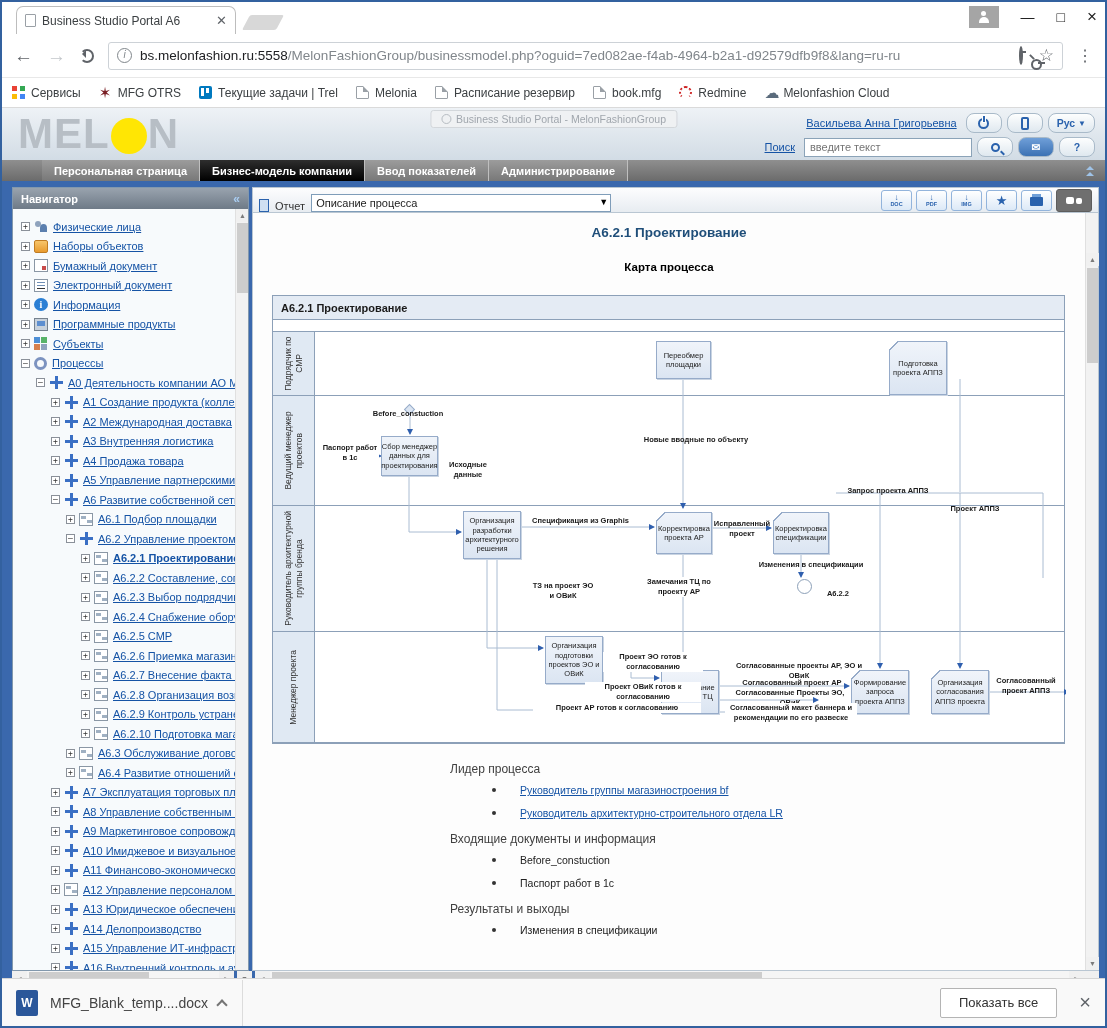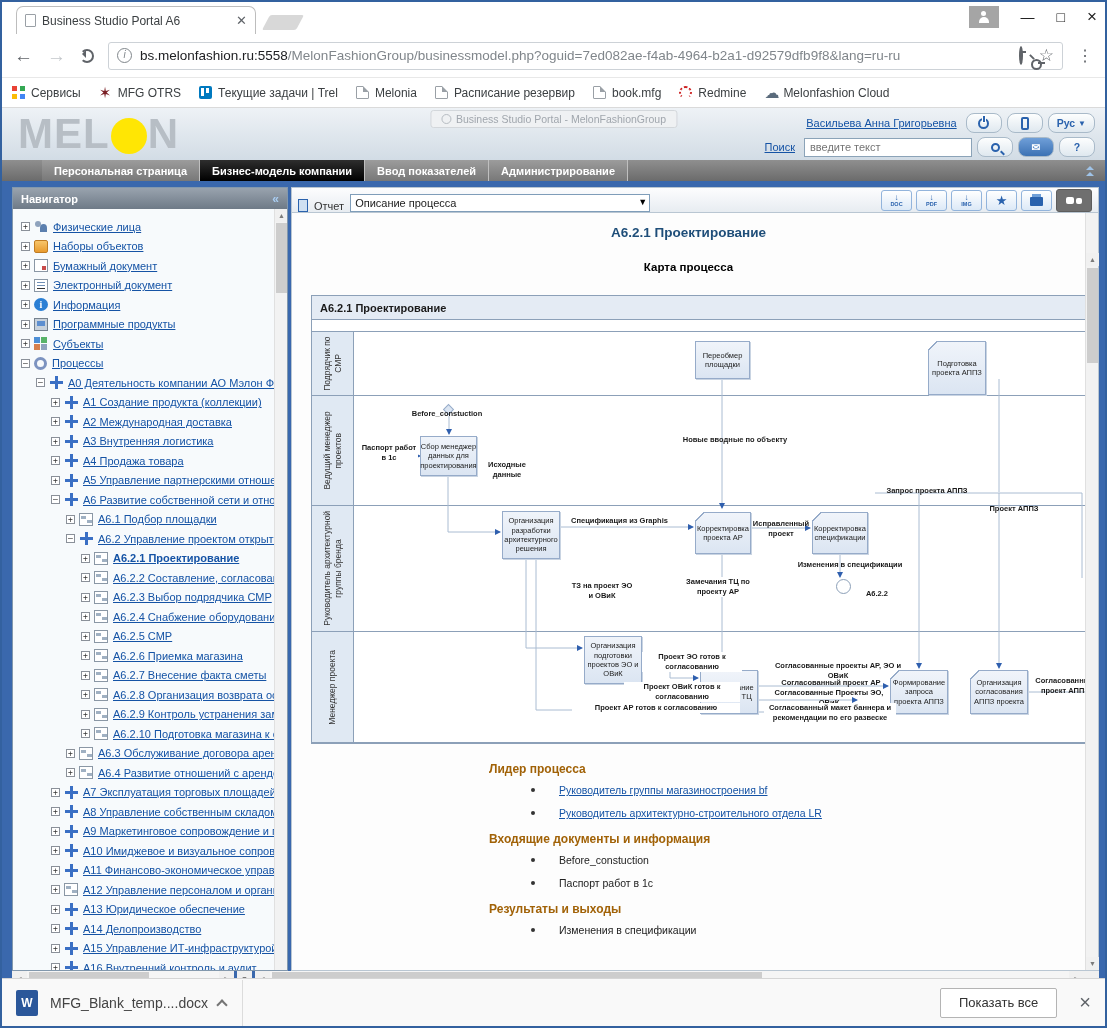--- a/index.html
+++ b/index.html
@@ -3,21 +3,21 @@
 <meta charset="utf-8">
 <style>
   * { margin:0; padding:0; box-sizing:border-box; }
   html,body { background:#555; }
   body { font-family:"Liberation Sans", sans-serif; }
   .window { position:relative; width:1107px; height:1028px; margin:0 auto; background:#3a68ad;
             border:2px solid #33619f; overflow:hidden; }
 
   
   .titlebar { height:32px; background:#fff; display:flex; align-items:flex-end; position:relative; }
-  .tab { display:flex; align-items:center; gap:6px; width:240px; height:28px; margin-left:14px;
+  .tab { display:flex; align-items:center; gap:6px; width:220px; height:28px; margin-left:14px;
          background:#fff; border:1px solid #bdbdbd; border-bottom:none; border-radius:7px 7px 0 0;
          padding:0 8px; font-size:12px; color:#3c4043; }
   .tab-fav { width:11px; height:13px; border:1px solid #9aa0a6; border-radius:1px; background:#fff; flex:none; }
   .tab-title { flex:1; white-space:nowrap; overflow:hidden; }
   .tab-close { color:#5f6368; font-size:13px; cursor:default; }
   .newtab-btn { width:34px; height:15px; background:#d8d8d8; transform:skewX(-28deg); border-radius:2px; margin:0 0 4px 10px; }
   .win-controls { position:absolute; right:8px; top:4px; display:flex; align-items:center; gap:22px; font-size:14px; color:#222; }
   .avatar-btn { width:30px; height:22px; background:#a5a5a5; display:flex; align-items:center; justify-content:center; }
   .avatar-glyph { position:relative; width:12px; height:12px; }
   .avatar-glyph::before { content:""; position:absolute; left:3.5px; top:0; width:5px; height:5px; border-radius:50%; background:#fff; }
@@ -87,21 +87,21 @@
   .nav-tab { display:flex; align-items:center; padding:0 12px; font-size:11px; font-weight:bold; color:#fff;
              background:linear-gradient(#9c9c9c,#787878); border-right:1px solid #bfbfbf; white-space:nowrap; }
   .nav-tab.active { background:linear-gradient(#2e2e2e,#000); }
   .navbar-end-ico { position:absolute; right:10px; top:5px; width:10px; height:10px; }
   .navbar-end-ico::before, .navbar-end-ico::after { content:""; position:absolute; left:1px; border:4px solid transparent; border-bottom-color:#9fc3e8; }
   .navbar-end-ico::before { top:-3px; } .navbar-end-ico::after { top:3px; }
 
   
   .page-body { display:flex; height:790px; padding:6px 6px 0 10px; gap:3px; }
 
-  .sidebar { width:276px; display:flex; flex-direction:column; background:#eef3f7; border:1px solid #8298ad;justify-content:flex-end; }
+  .sidebar { width:237px; display:flex; flex-direction:column; background:#eef3f7; border:1px solid #8298ad;justify-content:flex-end; }
   .nav-head { height:21px; background:linear-gradient(#99a3ae,#6e7a87); color:#fff; font-size:11px; font-weight:bold;
               display:flex; align-items:center; padding:0 8px; }
   .nav-head-collapse { margin-left:auto; color:#a9cdf2; font-weight:bold; font-size:12px; }
   .nav-body { flex:1; display:flex; overflow:hidden; background:#f7fafc; }
   .tree { flex:1; overflow:hidden; padding-top:8px; }
   .tree-row { display:flex; align-items:center; height:19.5px; white-space:nowrap; overflow:hidden; }
   .tg { width:9px; height:9px; flex:none; border:1px solid #8a9099; background:#fff; font:8px/7px "DejaVu Sans Mono",monospace;
         text-align:center; color:#333; margin-right:4px; }
   .tree-link { font-size:11px; color:#1553a5; text-decoration:underline; }
   .tree-link.bold { font-weight:bold; }
@@ -175,21 +175,21 @@
             display:flex; align-items:center; justify-content:center; text-align:center; font-size:7.5px; color:#222; padding:2px; line-height:1.25; }
   .dg-box.folded::before { content:""; position:absolute; left:-1px; top:-1px; width:9px; height:9px;
             background:linear-gradient(135deg,#fff 48%, #96abc9 48%, #96abc9 56%, transparent 56%); }
   .dg-label { position:absolute; font-size:7.5px; font-weight:bold; color:#1a1a1a; text-align:center; line-height:1.3; }
   .dg-label.bg { background:#fff; }
   .dg-event { position:absolute; width:15px; height:15px; border:1px solid #8ca0b8; border-radius:50%; background:#fff; }
   .dg-svg { position:absolute; inset:0; pointer-events:none; }
 
   
   .sections { margin:18px 0 0 197px; }
-  .sec-heading { font-size:12px; font-weight:bold; color:#a16207; margin:13px 0 8px 0; }
+  .sec-heading { font-size:12px; font-weight:normal; color:#404040; margin:13px 0 8px 0; }
   .sec-item { display:flex; align-items:center; gap:10px; margin:0 0 11px 42px; font-size:10.5px; color:#222; }
   .sec-bullet { width:4px; height:4px; border-radius:50%; background:#333; flex:none; margin-right:14px; }
   .sec-item a { color:#1553a5; text-decoration:underline; }
 
   
   .bottom-scroll-strip { display:flex; gap:3px; padding:0 6px 0 10px; height:16px; }
   .download-bar { position:absolute; left:0; right:0; bottom:0; height:48px; background:#f9f9f9; border-top:1px solid #d5d5d5;
                   display:flex; align-items:center; padding:0 14px; }
   .word-ico { width:22px; height:26px; background:#2b579a; border-radius:2px; position:relative; flex:none; }
   .word-ico::before { content:"W"; position:absolute; left:0; right:0; top:6px; color:#fff; font-size:12px; font-weight:bold; text-align:center; }

